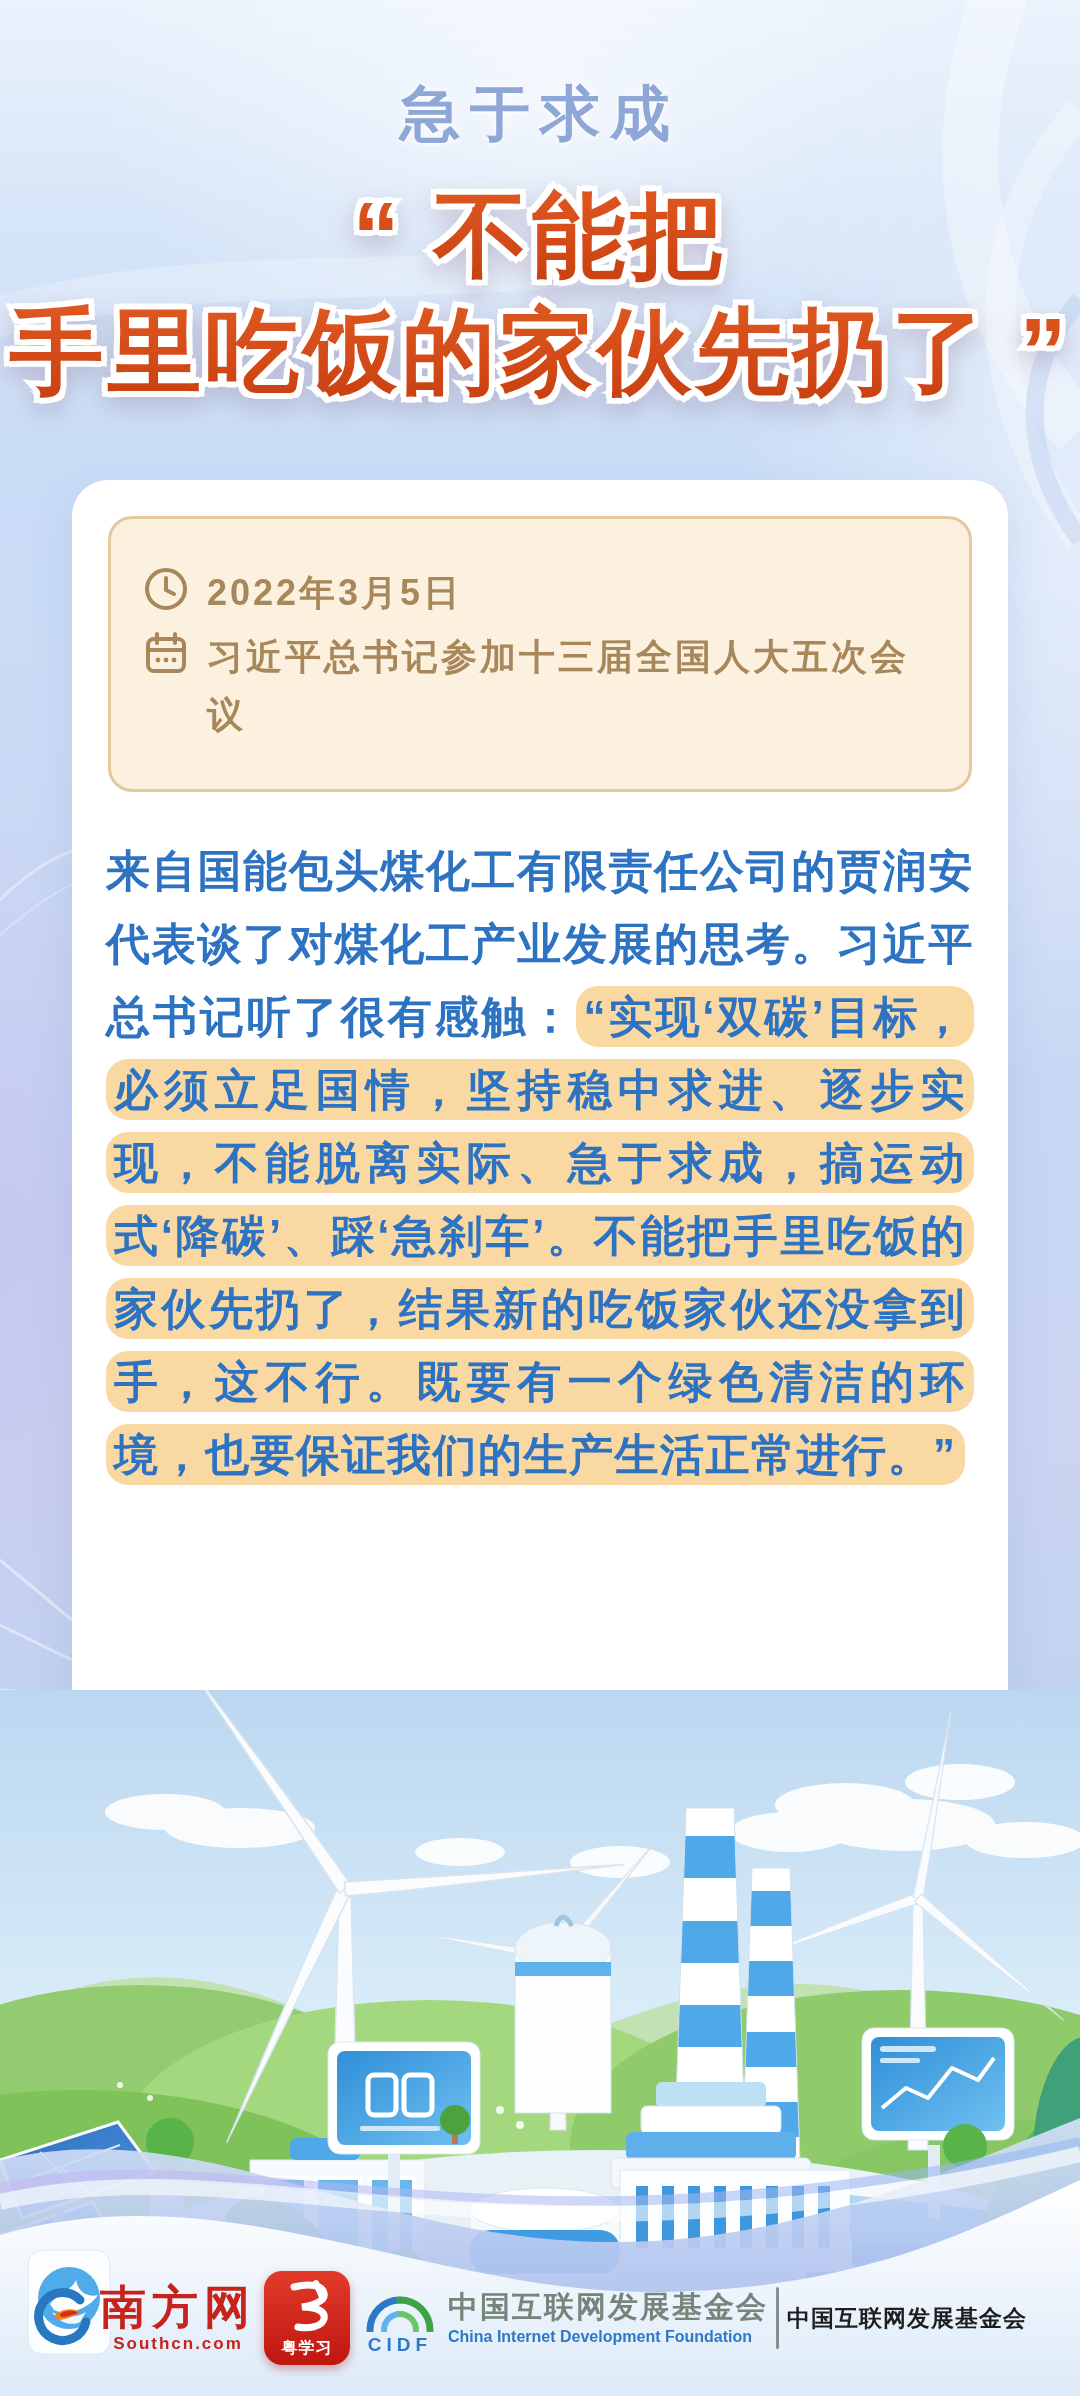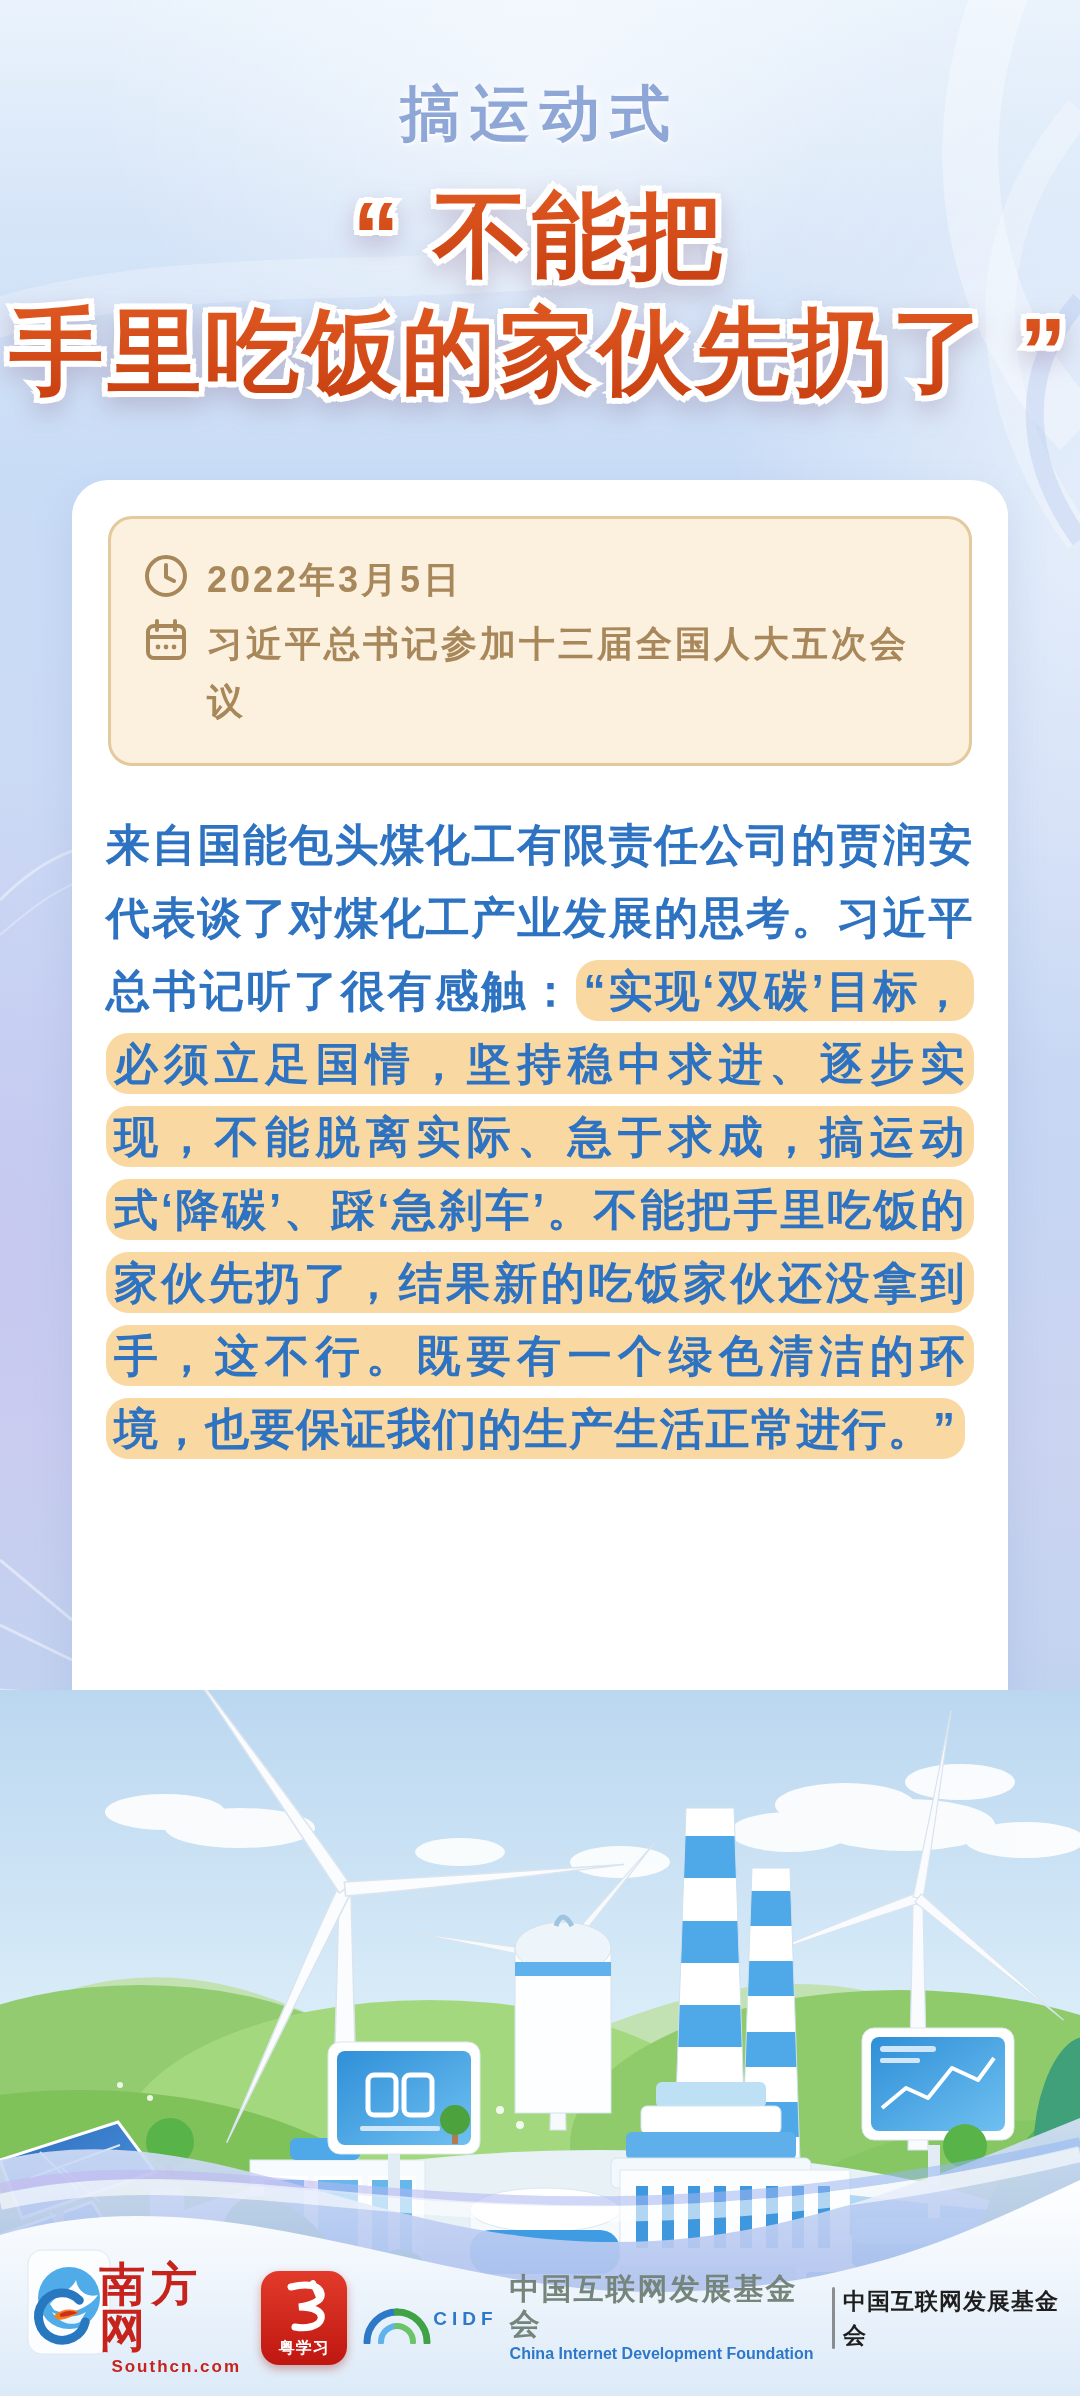--- a/index.html
+++ b/index.html
@@ -26,21 +26,21 @@
   .t-stroke,.t-fill{position:absolute;left:0;width:100%;top:0;}
   .t-stroke{color:#fff;-webkit-text-stroke:10px #fff;
     text-shadow:6px 0 0 #fff,-6px 0 0 #fff,0 6px 0 #fff,0 -6px 0 #fff,5px 5px 0 #fff,-5px 5px 0 #fff,5px -5px 0 #fff,-5px -5px 0 #fff;}
   .t-fill{color:#CE4516;background:linear-gradient(180deg,#E05A22,#C83E10);
     -webkit-background-clip:text;background-clip:text;-webkit-text-fill-color:transparent;}
   
   .card{position:absolute;left:72px;top:480px;width:936px;height:1250px;
     background:#FFFFFF;border-radius:36px;box-shadow:0 18px 40px rgba(110,140,190,.18);}
   .card-tail{position:absolute;left:560px;top:1726px;width:448px;height:42px;}
   .meta{margin:36px 36px 0 36px;background:#FBF1DE;border:3px solid #E4C99C;border-radius:24px;
-    padding:26px 32px;color:#A8875A;}
+    padding:39px 32px;color:#A8875A;}
   .meta-row{display:flex;align-items:flex-start;margin:6px 0;}
   .meta-icon{flex:0 0 46px;height:46px;margin-right:18px;margin-top:2px;}
   .meta-text{font-size:36px;font-weight:700;letter-spacing:3px;line-height:58px;}
   .quote{margin:42px 34px 0 34px;font-size:44px;line-height:73px;font-weight:700;
     letter-spacing:1.5px;color:#2E73C2;text-align:justify;}
   .hl{background:#F9D8A2;border-radius:22px;padding:6px 8px;
     -webkit-box-decoration-break:clone;box-decoration-break:clone;}
   
   .scene{position:absolute;left:0;top:1690px;width:1080px;height:706px;}
   
@@ -48,21 +48,21 @@
     display:flex;align-items:center;padding:0 0 0 30px;box-sizing:border-box;gap:8px;}
   .southcn{display:flex;align-items:center;gap:6px;}
   .southcn-text{display:flex;flex-direction:column;align-items:center;line-height:1;}
   .southcn-name{font-family:"Liberation Serif","DejaVu Serif",serif;font-size:46px;font-weight:900;color:#C5231B;letter-spacing:6px;}
   .southcn-domain{font-size:17px;font-weight:800;color:#C5231B;letter-spacing:2px;margin-top:4px;}
   .yuexuexi{width:86px;height:94px;border-radius:18px;position:relative;flex:0 0 86px;
     background:linear-gradient(180deg,#E23A2A,#BF1710);box-shadow:0 4px 10px rgba(160,20,10,.35);}
   .yuexuexi-name{position:absolute;left:0;bottom:6px;width:100%;text-align:center;
     color:#fff;font-size:16px;font-weight:800;letter-spacing:1px;}
   .cidf{display:flex;align-items:center;gap:12px;margin-left:6px;}
-  .cidf-badge{display:flex;flex-direction:row;align-items:center;}
+  .cidf-badge{display:flex;flex-direction:column;align-items:center;}
   .cidf-abbr{font-size:19px;font-weight:700;letter-spacing:5px;color:#2E78C8;margin-top:2px;}
   .cidf-names{display:flex;flex-direction:column;line-height:1.15;}
   .cidf-cn{font-size:30px;font-weight:800;color:#75857B;letter-spacing:2px;}
   .cidf-en{font-size:16px;font-weight:600;color:#2E78C8;margin-top:4px;}
   .divider{width:3px;height:62px;background:#3A3A3A;opacity:.55;border-radius:2px;}
   .funding{display:flex;flex-direction:column;line-height:1.5;}
   .funding-line{font-size:23px;font-weight:800;color:#1E1E1E;letter-spacing:1px;}
 </style>
 </head>
 <body>
@@ -73,21 +73,21 @@
   <path d="M1005,-20 C 920,200 1010,360 1080,430" stroke="#FFFFFF" stroke-opacity="0.35" stroke-width="56" fill="none"></path>
   <path d="M1080,110 C 950,260 1000,430 1080,540" stroke="#FFFFFF" stroke-opacity="0.28" stroke-width="30" fill="none"></path>
   <path d="M1080,300 C 1010,380 1030,470 1080,540" stroke="#AFC4EE" stroke-opacity="0.35" stroke-width="18" fill="none"></path>
   <path d="M-40,330 C 180,250 420,300 700,250" stroke="#FFFFFF" stroke-opacity="0.25" stroke-width="40" fill="none"></path>
   <path d="M0,900 C 30,870 60,850 110,840" stroke="#FFFFFF" stroke-opacity="0.4" stroke-width="3" fill="none"></path>
   <path d="M0,935 C 40,900 70,880 110,872" stroke="#FFFFFF" stroke-opacity="0.3" stroke-width="2" fill="none"></path>
   <path d="M0,1560 L 72,1620 M0,1625 L 72,1660 M0,1690 L 72,1695" stroke="#FFFFFF" stroke-opacity="0.45" stroke-width="3"></path>
 </svg>
 
 <div class="logo">
-  <span>搞运动式</span>
+  <span>急于求成</span>
 </div>
 
 <div class="title">
   <span class="t-line">
     <span class="t-stroke">“ 不能把</span>
     <span class="t-fill">“ 不能把</span>
   </span>
   <span class="t-line">
     <span class="t-stroke">手里吃饭的家伙先扔了 ”</span>
     <span class="t-fill">手里吃饭的家伙先扔了 ”</span>

